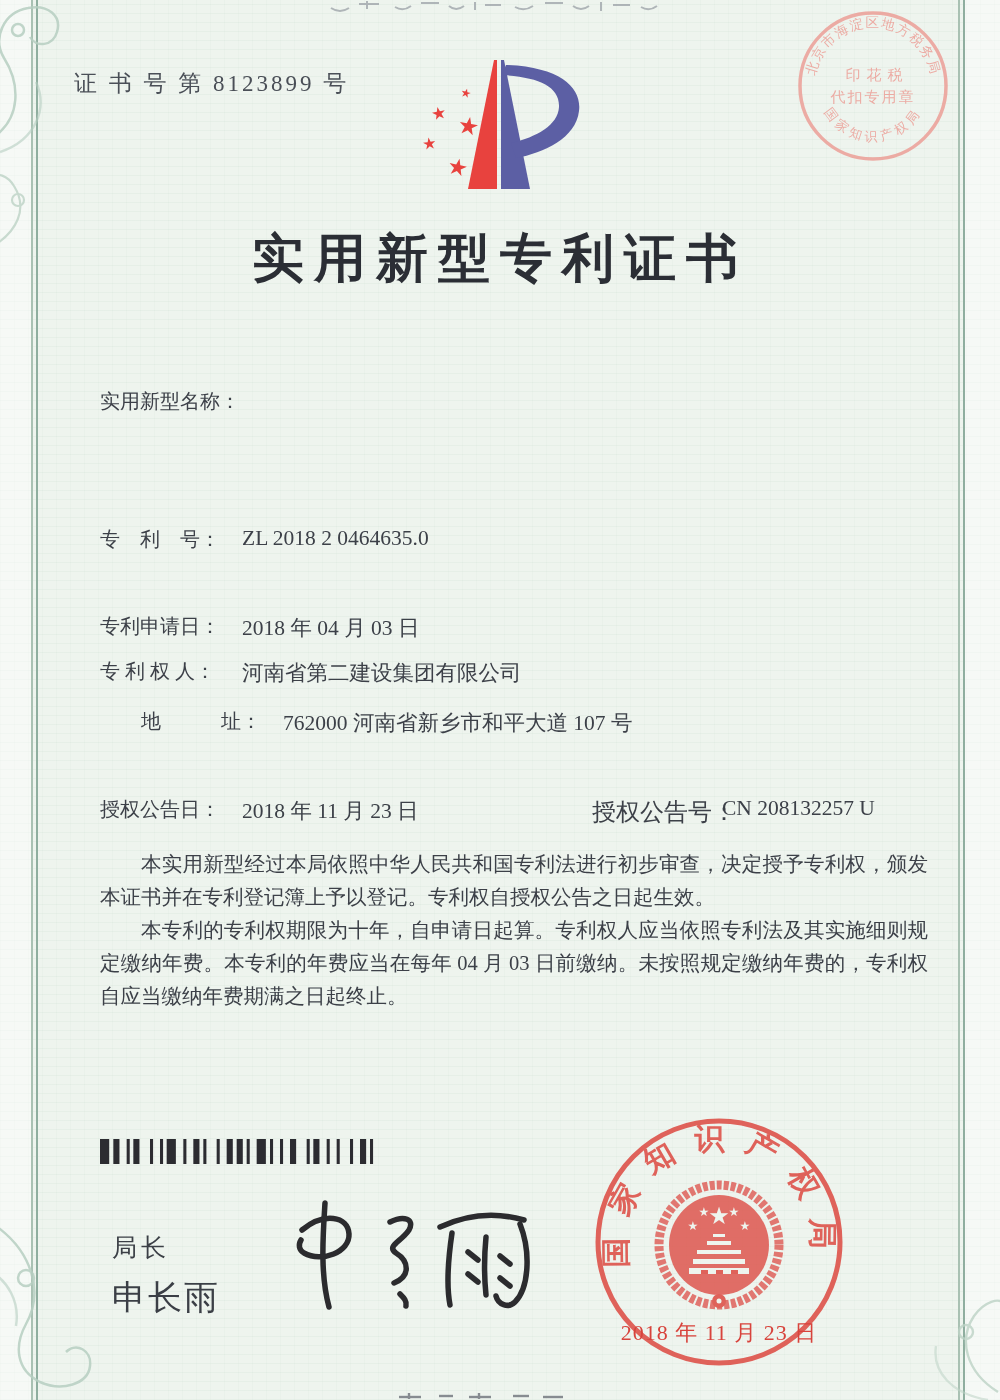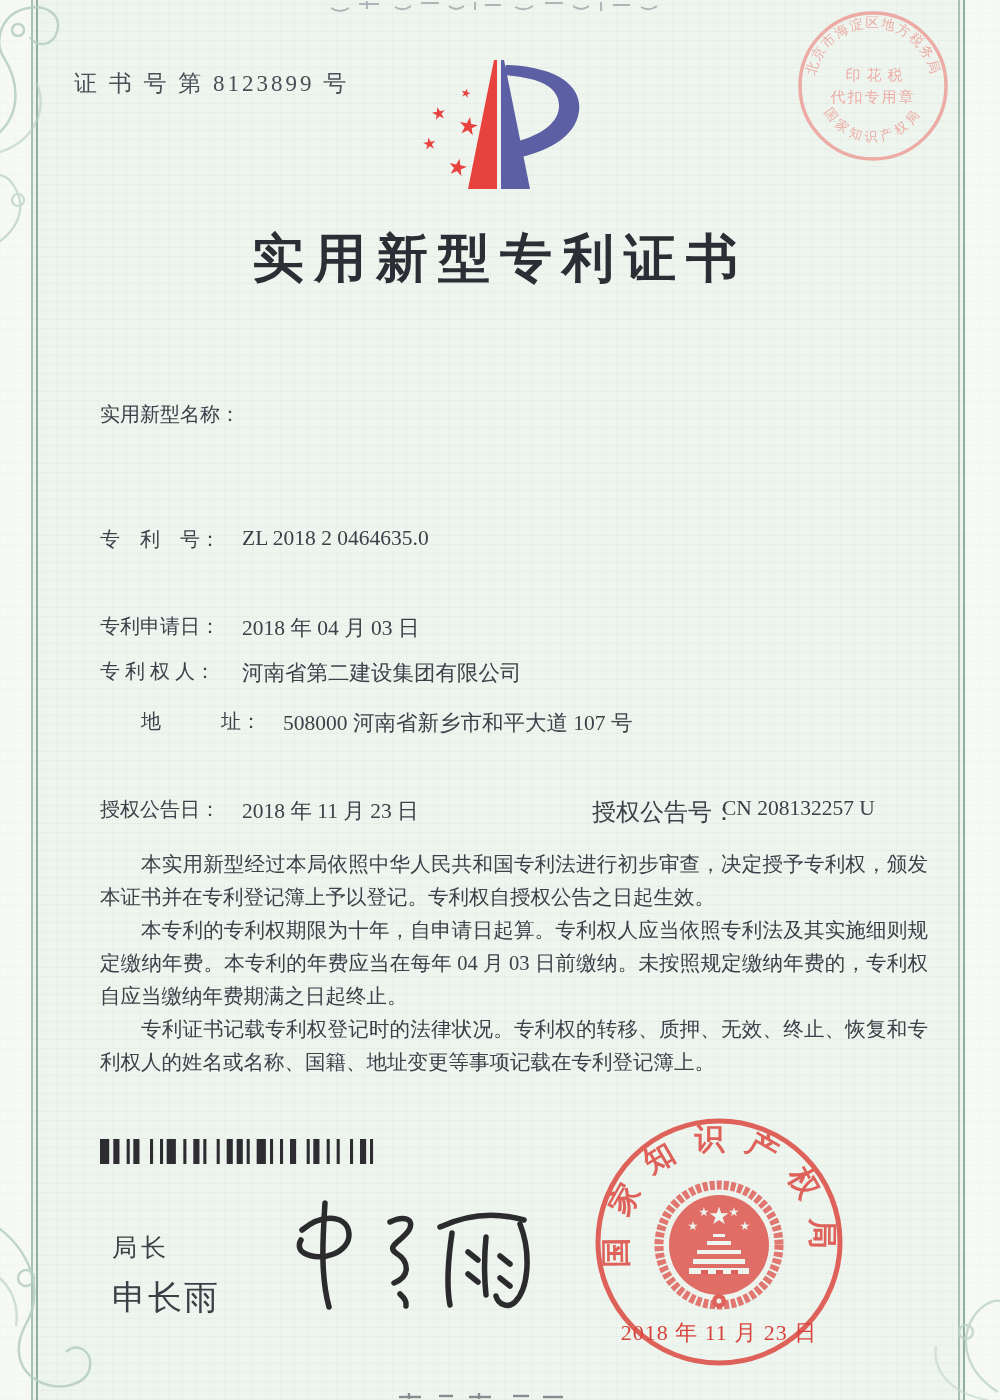--- a/index.html
+++ b/index.html
@@ -117,50 +117,49 @@
       <text x="55" y="42" font-size="12" transform="rotate(14 55 42)">★</text>
       <text x="30" y="64" font-size="17" transform="rotate(-12 30 64)">★</text>
       <text x="57" y="79" font-size="24" transform="rotate(10 57 79)">★</text>
       <text x="20" y="94" font-size="16" transform="rotate(-8 20 94)">★</text>
       <text x="46" y="120" font-size="23" transform="rotate(12 46 120)">★</text>
     </g>
   </svg>
 
   <h1 class="title">实用新型专利证书</h1>
 
-  <div class="row" style="top:401px;text-decoration:underline;">
+  <div class="row" style="top:388px;text-decoration:underline;">
     <span class="lbl">实用新型名称：</span>
   </div>
   <div class="row" style="top:526px;">
     <span class="lbl">专　利　号：</span>
     <span class="val">ZL 2018 2 0464635.0</span>
   </div>
   <div class="row" style="top:613px;">
     <span class="lbl">专利申请日：</span>
     <span class="val">2018 年 04 月 03 日</span>
   </div>
   <div class="row" style="top:658px;">
     <span class="lbl">专 利 权 人：</span>
     <span class="val">河南省第二建设集团有限公司</span>
   </div>
   <div class="row" style="top:708px;margin-left:41px;">
     <span class="lbl">地　　　址：</span>
-    <span class="val">508000 河南省新乡市和平大道 107 号</span>
+    <span class="val">762000 河南省新乡市和平大道 107 号</span>
   </div>
   <div class="row" style="top:796px;">
     <span class="lbl">授权公告日：</span>
     <span class="val">2018 年 11 月 23 日</span>
     <span class="lbl2">授权公告号：</span>
     <span class="valr">CN 208132257 U</span>
   </div>
 
   <div class="bodytext">
     <p>本实用新型经过本局依照中华人民共和国专利法进行初步审查，决定授予专利权，颁发本证书并在专利登记簿上予以登记。专利权自授权公告之日起生效。</p>
     <p>本专利的专利权期限为十年，自申请日起算。专利权人应当依照专利法及其实施细则规定缴纳年费。本专利的年费应当在每年 04 月 03 日前缴纳。未按照规定缴纳年费的，专利权自应当缴纳年费期满之日起终止。</p>
-    <p>专利证书记载专利权登记时的法律状况。专利权的转移、质押、无效、终止、恢复和专利权人的姓名或名称、国籍、地址变更等事项记载在专利登记簿上。</p>
   </div>
 
   <svg class="barcode" width="280" height="26">
       <rect x="0.00" y="0" width="9.20" height="25" fill="#2c2c31"></rect>
       <rect x="13.33" y="0" width="6.13" height="25" fill="#2c2c31"></rect>
       <rect x="26.67" y="0" width="3.07" height="25" fill="#2c2c31"></rect>
       <rect x="33.33" y="0" width="6.13" height="25" fill="#2c2c31"></rect>
       <rect x="50.00" y="0" width="3.07" height="25" fill="#2c2c31"></rect>
       <rect x="60.00" y="0" width="3.07" height="25" fill="#2c2c31"></rect>
       <rect x="66.67" y="0" width="9.20" height="25" fill="#2c2c31"></rect>

